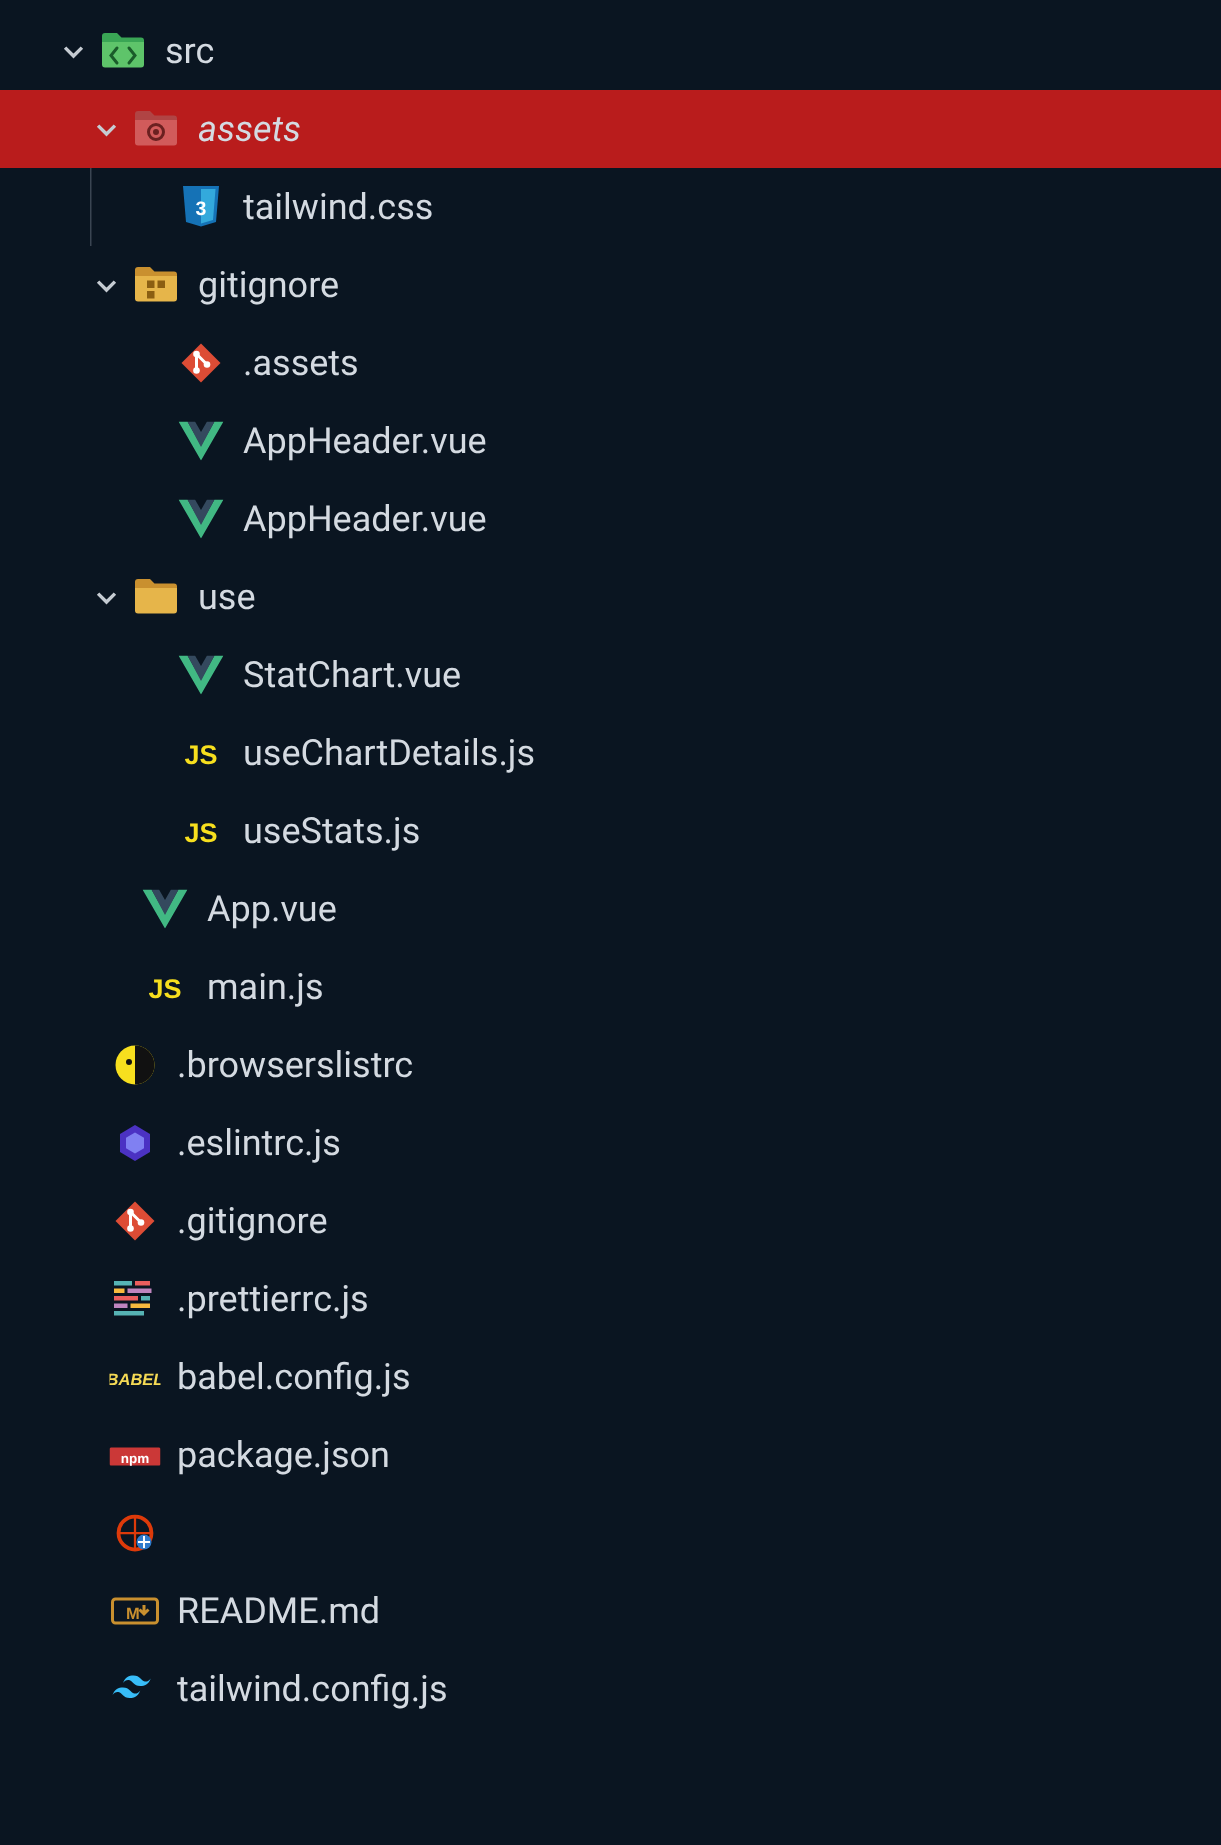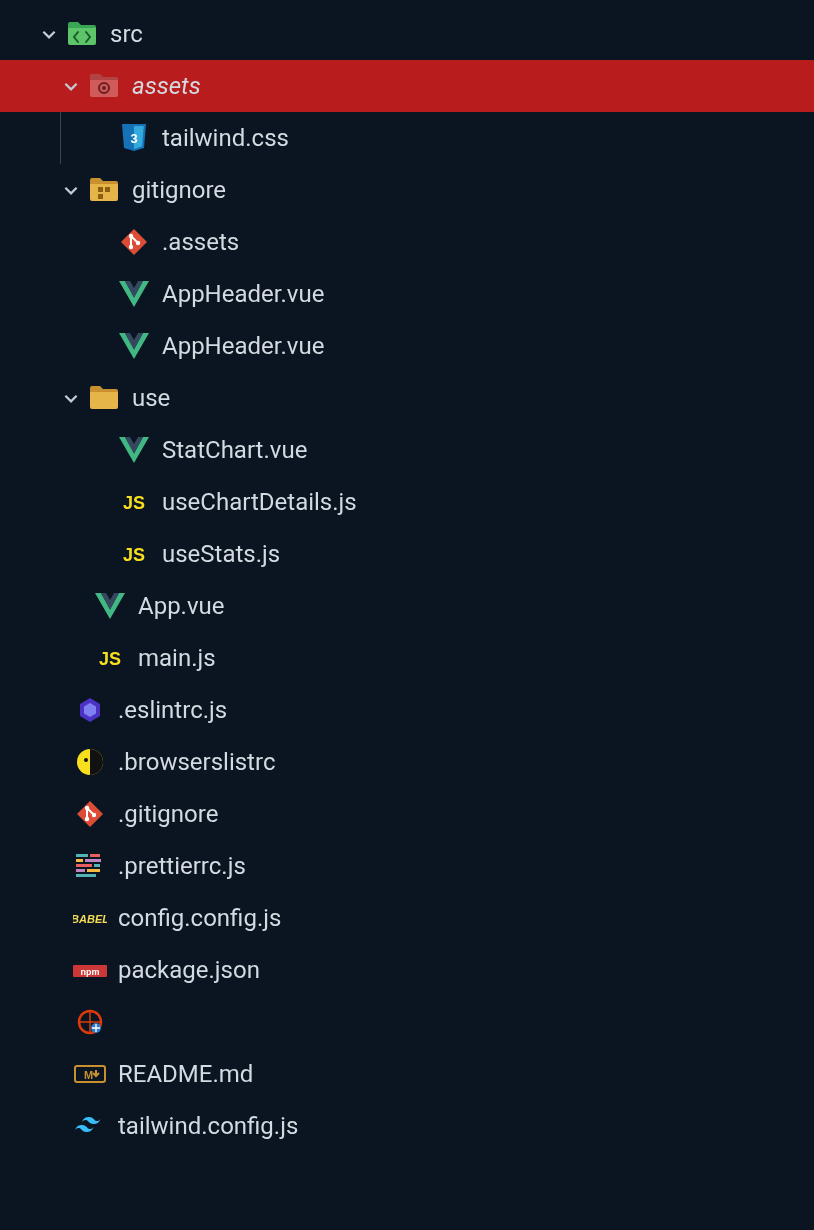--- a/index.html
+++ b/index.html
@@ -236,37 +236,37 @@
           <text x="15" y="19" font-size="18" font-weight="800" fill="#f7df1e" text-anchor="middle" font-family="Arial">JS</text>
         </svg>
     </span>
     <span class="label">main.js</span>
   </div>
 
   <div class="row">
     <span class="indent" style="width:72px"></span>
     <span class="icon">
       <svg width="28" height="28" viewBox="0 0 28 28">
-          <path d="M14 2l10 6v12l-10 6-10-6V8l10-6z" fill="#4b32c3"></path>
-          <path d="M14 7l6 3.5v7L14 21l-6-3.5v-7L14 7z" fill="#8080f2"></path>
-        </svg>
-    </span>
-    <span class="label">.eslintrc.js</span>
-  </div>
-
-  <div class="row">
-    <span class="indent" style="width:72px"></span>
-    <span class="icon">
-      <svg width="28" height="28" viewBox="0 0 28 28">
           <circle cx="14" cy="14" r="13" fill="#f7df1e"></circle>
           <path d="M14 1a13 13 0 0 1 0 26V1z" fill="#111"></path>
           <circle cx="10" cy="12" r="2" fill="#111"></circle>
         </svg>
     </span>
     <span class="label">.browserslistrc</span>
+  </div>
+
+  <div class="row">
+    <span class="indent" style="width:72px"></span>
+    <span class="icon">
+      <svg width="28" height="28" viewBox="0 0 28 28">
+          <path d="M14 2l10 6v12l-10 6-10-6V8l10-6z" fill="#4b32c3"></path>
+          <path d="M14 7l6 3.5v7L14 21l-6-3.5v-7L14 7z" fill="#8080f2"></path>
+        </svg>
+    </span>
+    <span class="label">.eslintrc.js</span>
   </div>
 
   <div class="row">
     <span class="indent" style="width:72px"></span>
     <span class="icon">
       <svg width="28" height="28" viewBox="0 0 28 28">
           <path d="M14 1l13 13-13 13L1 14 14 1z" fill="#dd4c35"></path>
           <path d="M11 8v11M11 8l7 7" stroke="#fff" stroke-width="2"></path>
           <circle cx="11" cy="8" r="2.2" fill="#fff"></circle>
           <circle cx="11" cy="19" r="2.2" fill="#fff"></circle>
@@ -294,21 +294,21 @@
     <span class="label">.prettierrc.js</span>
   </div>
 
   <div class="row">
     <span class="indent" style="width:72px"></span>
     <span class="icon">
       <svg width="34" height="22" viewBox="0 0 34 22">
           <text x="17" y="16" font-size="11" font-style="italic" font-weight="bold" fill="#f5da55" text-anchor="middle" font-family="Arial">BABEL</text>
         </svg>
     </span>
-    <span class="label">config.config.js</span>
+    <span class="label">babel.config.js</span>
   </div>
 
   <div class="row">
     <span class="indent" style="width:72px"></span>
     <span class="icon">
       <svg width="34" height="18" viewBox="0 0 34 18">
           <rect x="0" y="4" width="34" height="12" fill="#cb3837" rx="1"></rect>
           <text x="17" y="14" font-size="9" font-weight="bold" fill="#fff" text-anchor="middle" font-family="Arial">npm</text>
         </svg>
     </span>

